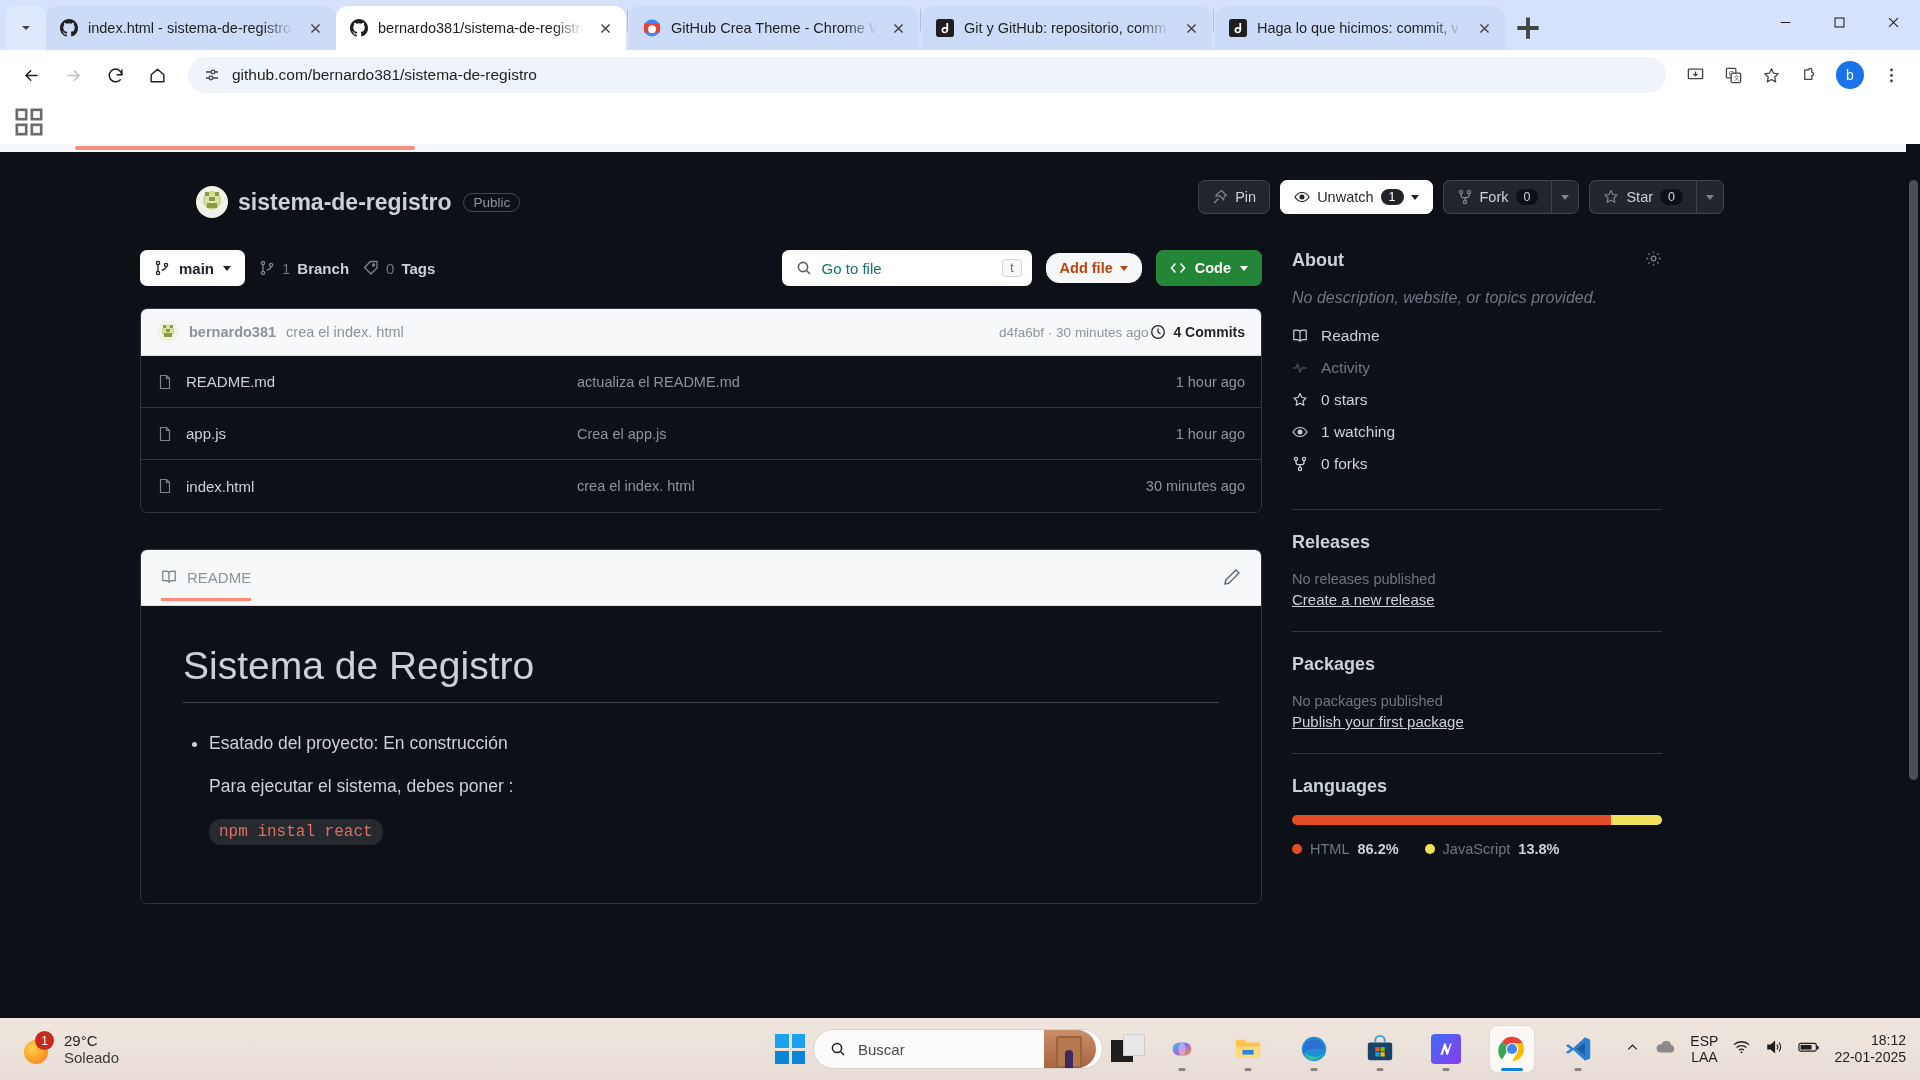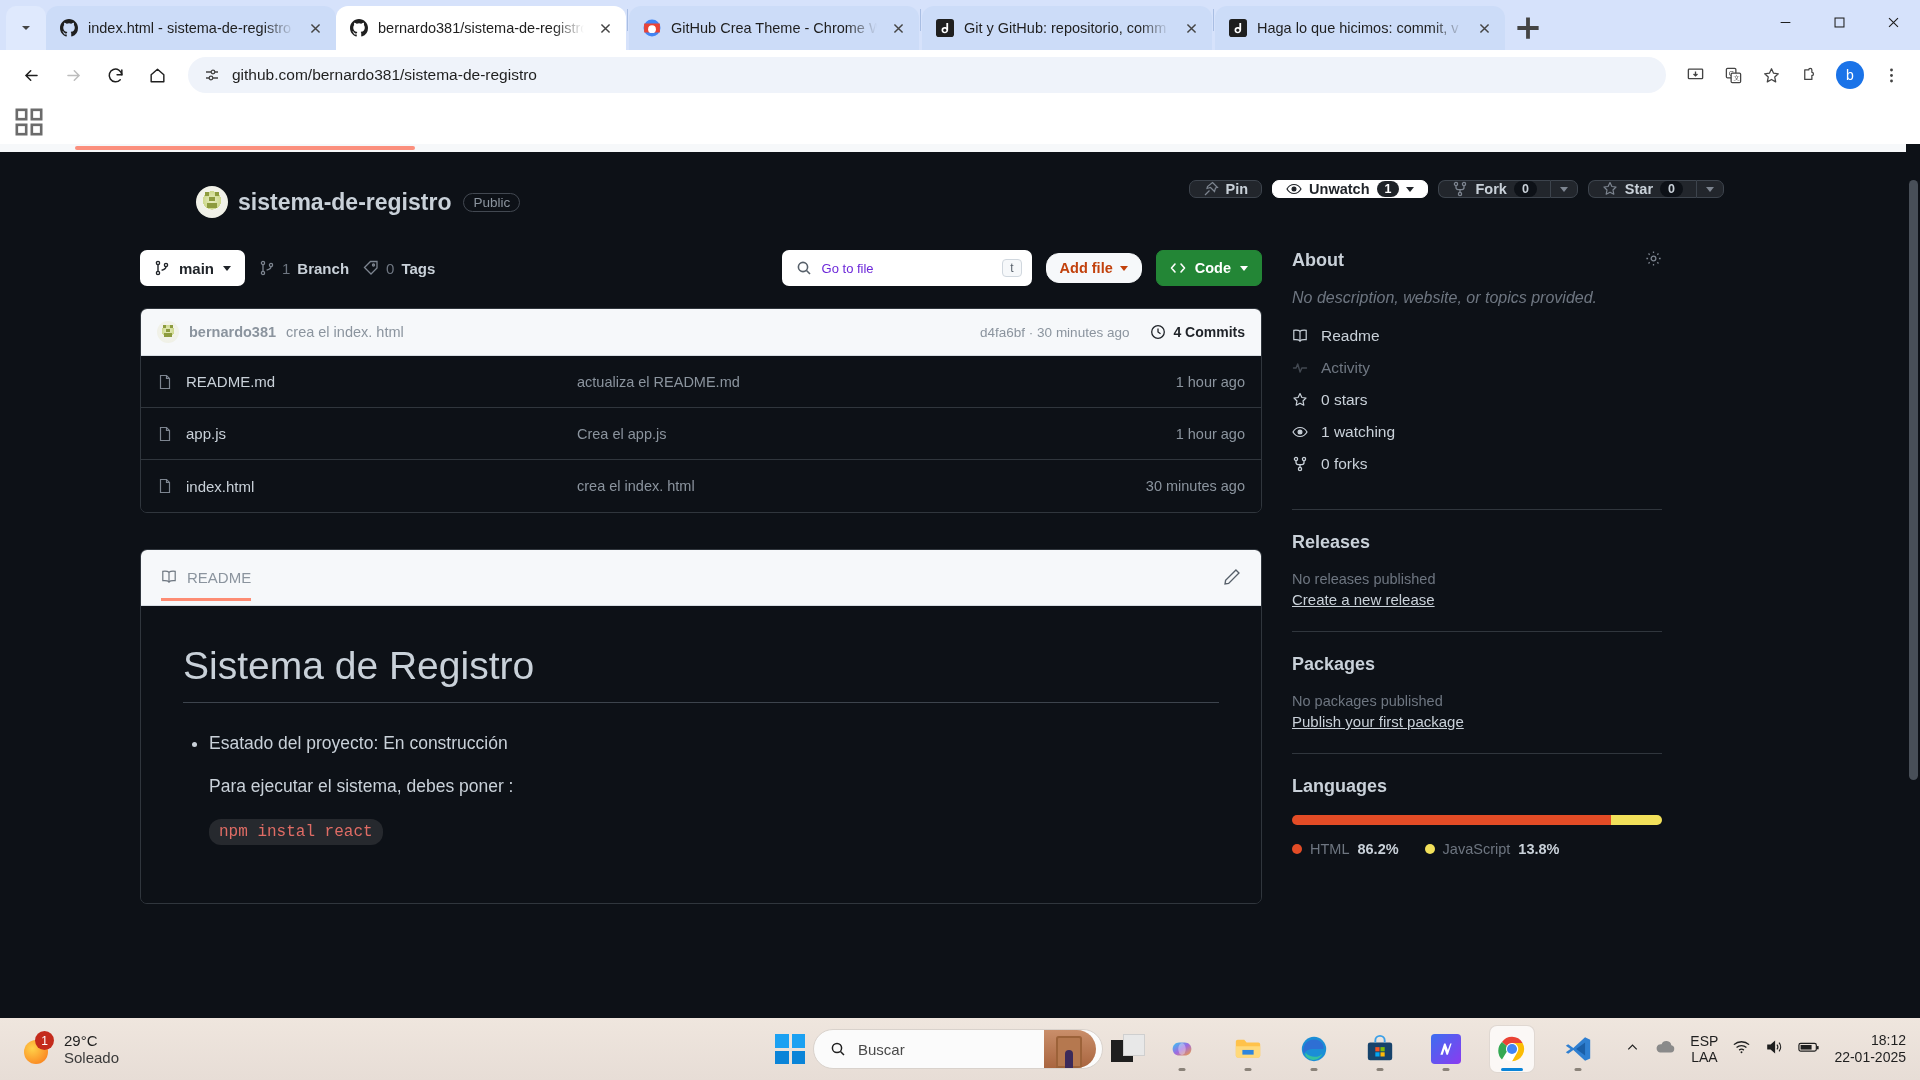--- a/index.html
+++ b/index.html
@@ -96,23 +96,23 @@
       linear-gradient(#8d9b3e,#8d9b3e) 6px 5px/6px 4px no-repeat,
       linear-gradient(#8d9b3e,#8d9b3e) 4px 11px/10px 5px no-repeat;
   }
   .repo-name { font-size: 23px; font-weight: bold; color: #c9d1d9; }
   .badge-public {
     margin-left: 12px; font-size: 13.5px; color: #8b949e;
     border: 1px solid #424851; border-radius: 12px; padding: 1px 9px;
   }
   .repoactions { position:absolute; right: 196px; top: 0; display:flex; align-items:center; gap: 10px;}
   .btn {
-    height: 18px; display:flex; align-items:center; gap: 7px; padding: 0 13px;
+    height: 34px; display:flex; align-items:center; gap: 7px; padding: 0 13px;
     border: 1px solid #3d444d; border-radius: 7px; background: #22262c;
-    color: #c9d1d9; font-size: 14.5px; white-space: nowrap; font-weight: bold;
+    color: #c9d1d9; font-size: 14.5px; white-space: nowrap;
   }
   .btn.light { background:#ffffff; color:#1f2328; border-color:#ffffff; }
   .btn.grouped { border-radius: 7px 0 0 7px; border-right: none;}
   .btn.caretonly { border-radius: 0 7px 7px 0; padding: 0 9px; }
   .cnt {
     background: #0d1117; color:#c9d1d9; border-radius: 10px; font-size: 12.5px;
     padding: 1px 8px; min-width: 22px; text-align:center;
   }
   .btn.light .cnt { background:#1f2328; color:#ffffff; }
   .caret { width:0;height:0;border-left:4.5px solid transparent;border-right:4.5px solid transparent;border-top:5px solid currentColor;}
@@ -126,21 +126,21 @@
     background:#ffffff; color:#1f2328; border-radius: 7px; font-size: 15px; font-weight:bold;
   }
   .navlink { display:flex; align-items:center; gap: 7px; color:#c9d1d9; font-size:15px;}
   .navlink .num { color:#6e7681; }
   .navlink b { font-weight: bold; }
   .navspacer { flex: 1; }
   .gotofile {
     width: 250px; height: 36px; background:#fff; border-radius: 7px;
     display:flex; align-items:center; padding: 0 10px 0 14px; gap: 10px;
   }
-  .gotofile .ph { flex:1; color:#6d28d9; font-size: 13px;}
+  .gotofile .ph { flex:1; color:#0f766e; font-size: 15px;}
   .kbd { border:1px solid #d0d7de; border-radius:4px; color:#57606a; font-size:12px; padding:1px 7px; background:#f6f8fa;}
   .btn.addfile { background:#f6f8fa; color:#c2410c; border-color:#f6f8fa; height:30px; font-weight:bold;border-radius:13px;}
   .btn.code { background:#238636; color:#fff; border-color:#238636; height:36px; font-weight:bold; gap:9px;}
 
   
   .filebox { border: 1px solid #30363d; border-radius: 7px; overflow:hidden; }
   .commitbar {
     background: #f6f8fa; display:flex; align-items:center; padding: 12px 16px; gap: 10px;
     border-bottom: 1px solid #d8dee4;
   }
@@ -152,21 +152,21 @@
   .commitbar .avatar-sm::before {
     content:""; position:absolute; left:5px; top:4px; width:12px; height:14px;
     background:
       linear-gradient(#8d9b3e,#8d9b3e) 1px 0/3px 3px no-repeat,
       linear-gradient(#8d9b3e,#8d9b3e) 8px 0/3px 3px no-repeat,
       linear-gradient(#8d9b3e,#8d9b3e) 4px 4px/4px 3px no-repeat,
       linear-gradient(#8d9b3e,#8d9b3e) 2px 8px/8px 4px no-repeat;
   }
   .commit-author { font-size: 14.5px; font-weight:bold; color:#8b949e; }
   .commit-msg { font-size: 14.5px; color:#8b949e; }
-  .commitbar .right { margin-left:auto; display:flex; align-items:center; gap: 21px;}
+  .commitbar .right { margin-left:auto; display:flex; align-items:center; gap: 2px;}
   .commit-sha { font-size: 13.5px; color:#8b949e; }
   .commit-count { display:flex; align-items:center; gap:7px; font-size:14px; color:#1f2328; font-weight:bold;}
   .commit-count .ico svg { width:16px;height:16px; }
   .frow {
     display:flex; align-items:center; height: 52px; padding: 0 16px;
     border-bottom: 1px solid #30363d; background:#0d1117;
   }
   .frow:last-child { border-bottom:none; }
   .frow .fname { display:flex; align-items:center; gap: 13px; width: 420px; flex:0 0 420px;}
   .frow .fname span { color:#c9d1d9; font-size: 15px; }

